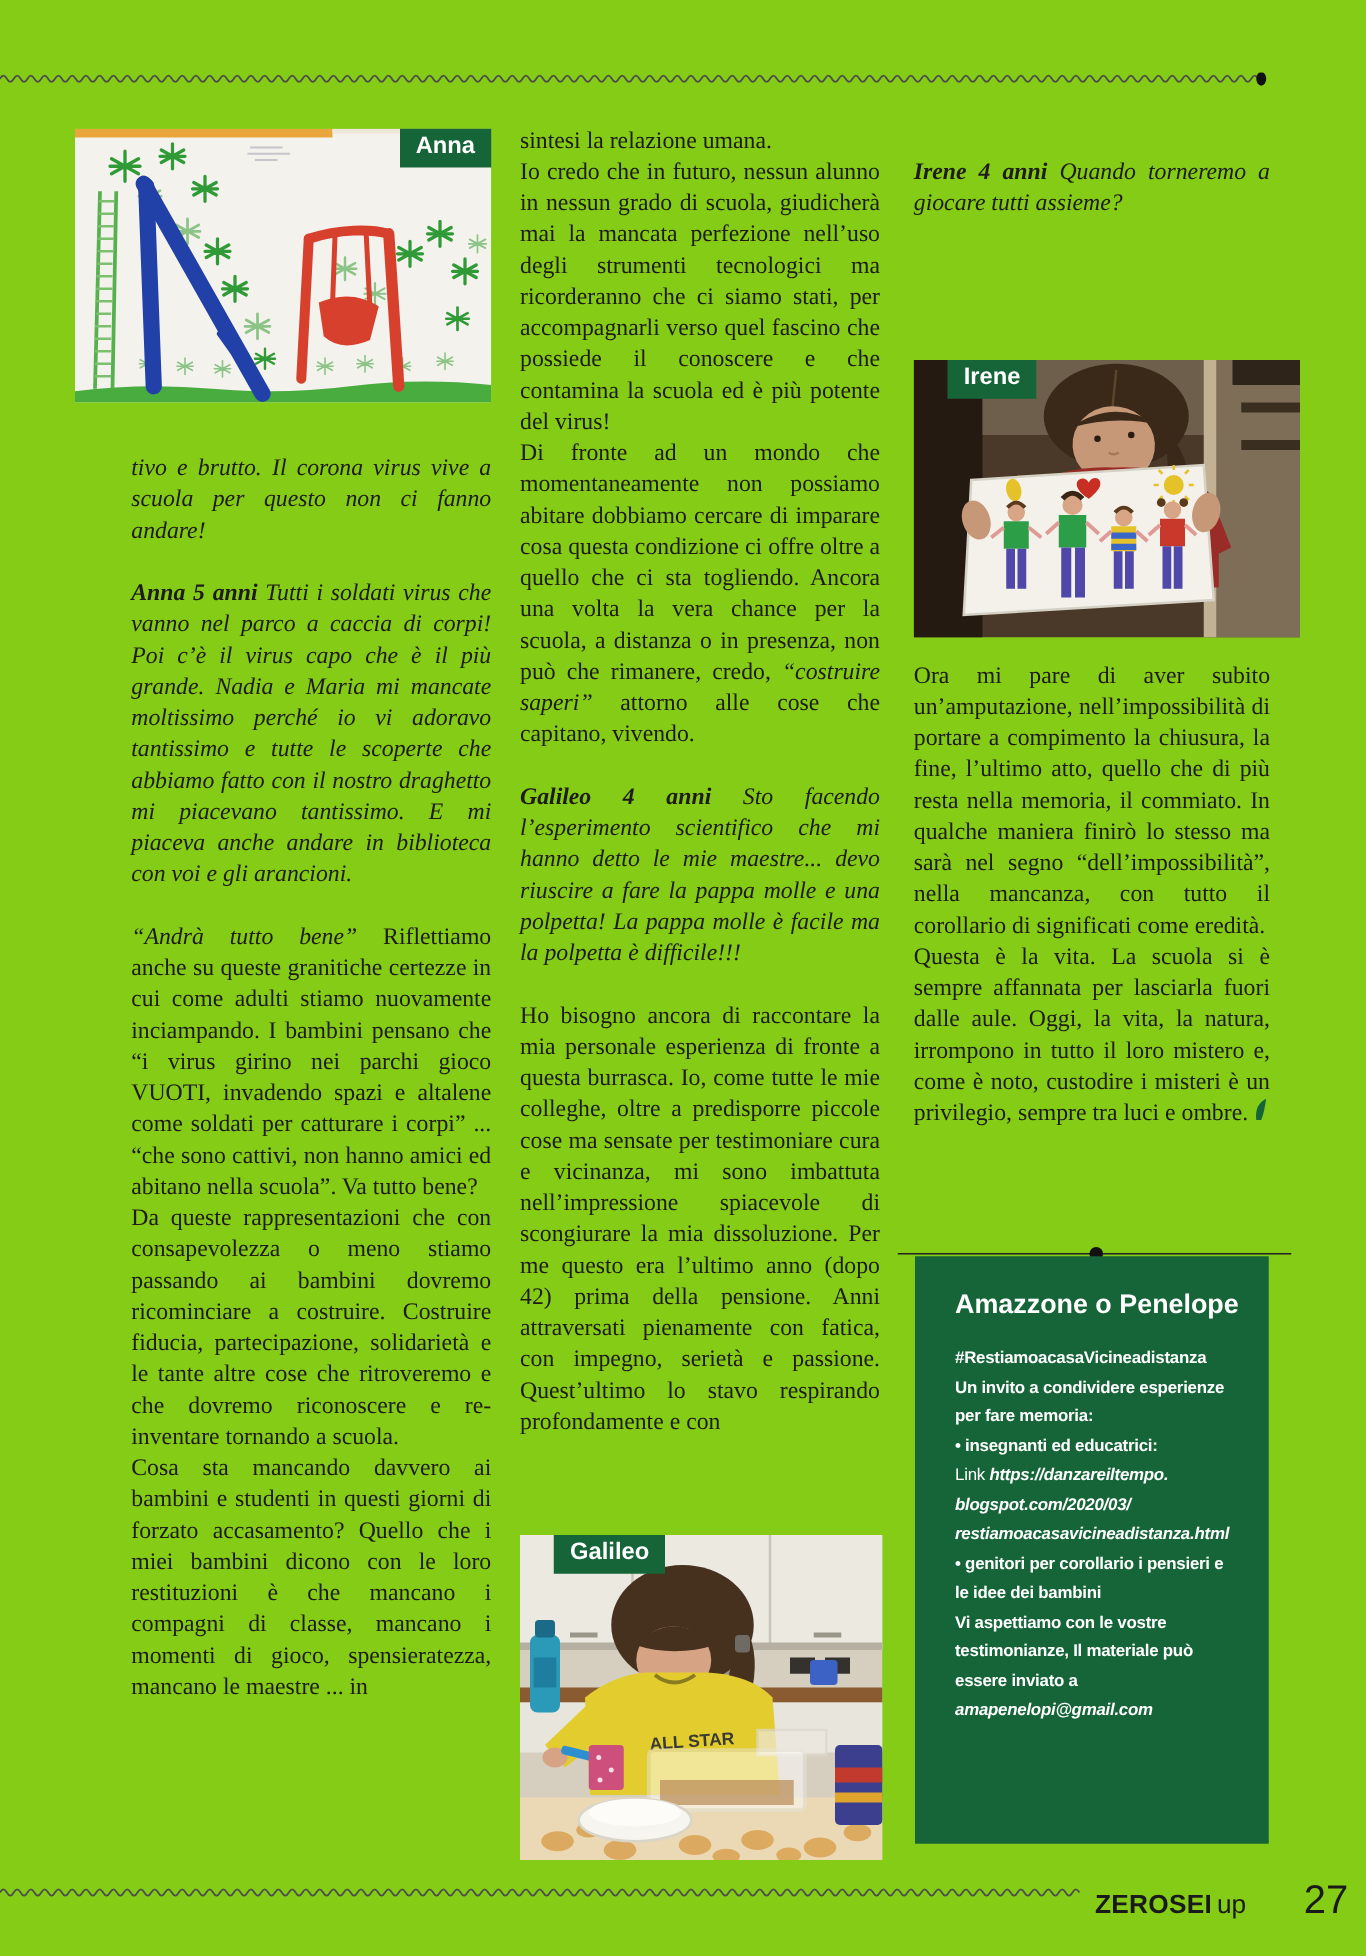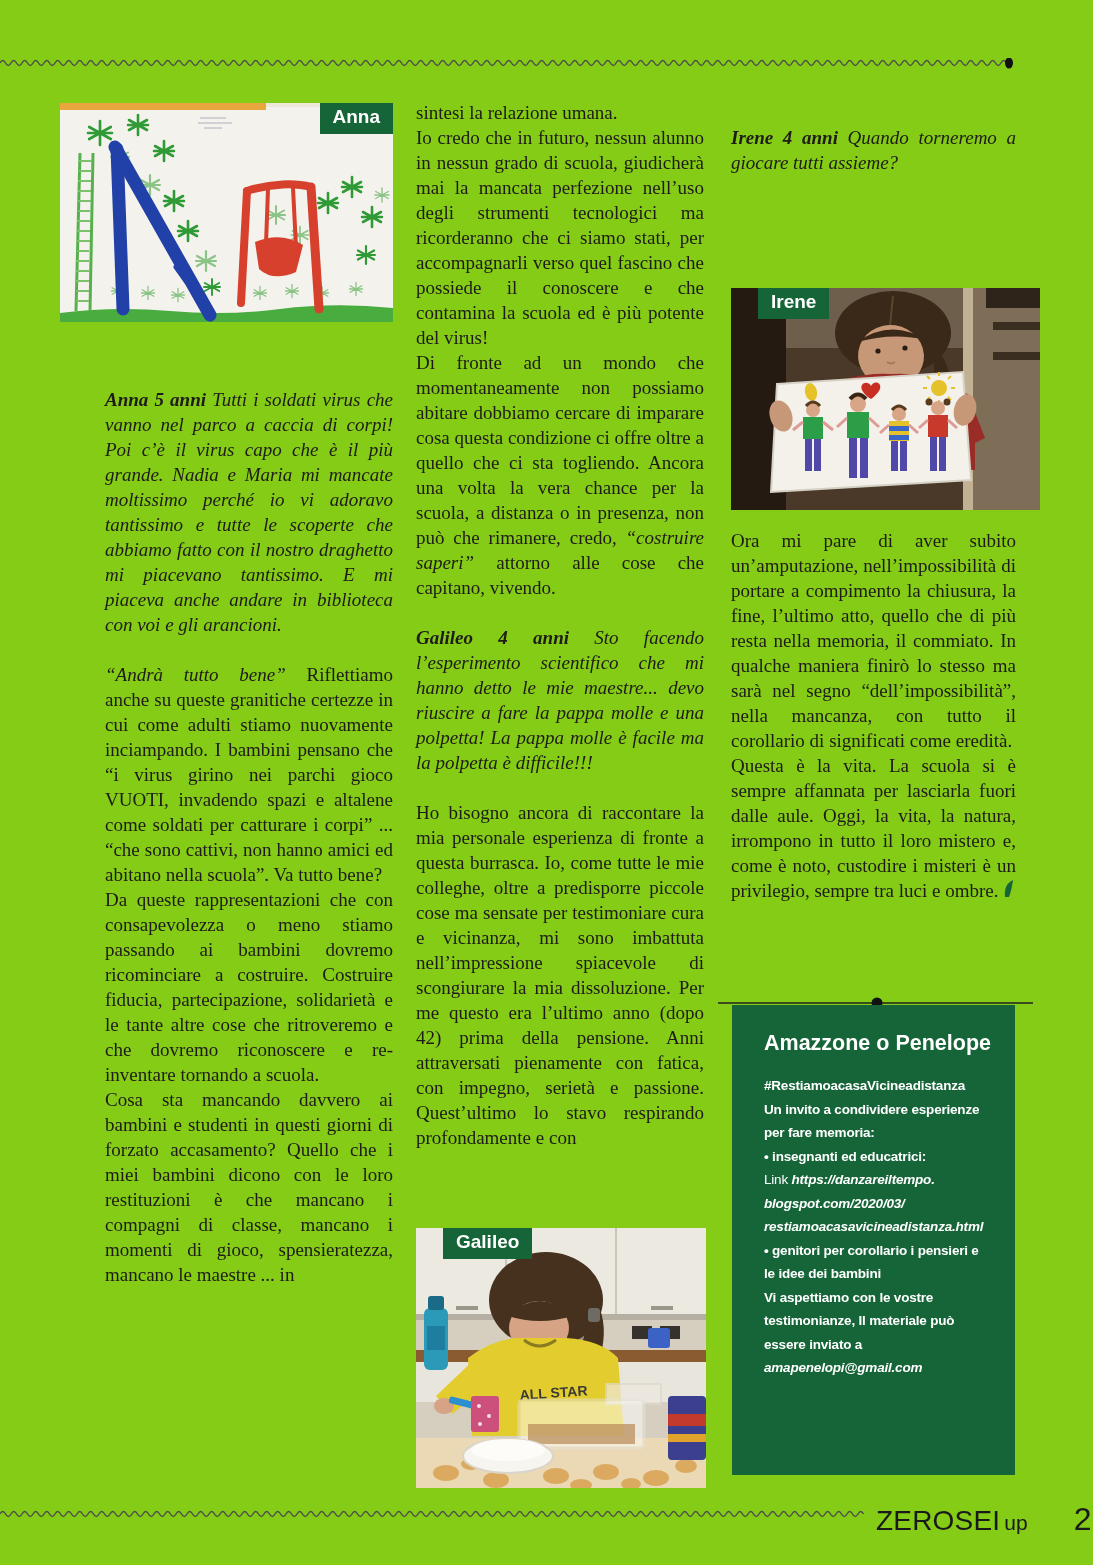--- a/index.html
+++ b/index.html
@@ -22,21 +22,21 @@
   .label-left{left:0;margin-left:27px;}
   .gbox{position:absolute;left:732px;top:1005px;width:283px;height:470px;
       background:#166538;color:#fff;font-family:"Liberation Sans",sans-serif;
       box-sizing:border-box;padding:26px 16px 0 32px;}
   .gbox-title{font-weight:bold;font-size:21.5px;margin:0 0 18px 0;}
   .gbox-line{font-weight:bold;font-size:13.5px;line-height:23.5px;letter-spacing:-0.2px;}
   .gbox-line.it{font-style:italic;}
   .divider{position:absolute;left:718px;top:997px;}
   .footer{position:absolute;left:876px;top:1501px;display:flex;align-items:baseline;
       font-family:"Liberation Sans",sans-serif;color:#1a1a1a;}
-  .footer .brand{font-weight:normal;font-size:28px;letter-spacing:0.2px;}
+  .footer .brand{font-weight:bold;font-size:21px;letter-spacing:0.2px;}
   .footer .suffix{font-size:21px;margin-left:4px;}
   .footer .pagenum{font-size:32px;margin-left:46px;}
   .endmark{display:inline-block;vertical-align:baseline;margin-left:4px;}
 </style>
 </head>
 <body>
 
 <div class="page">
 
   <svg class="wave" style="top:58px" width="1020" height="16">
@@ -102,20 +102,21 @@
           <path d="M208,86 L206,141" stroke-width="4"></path>
           <path d="M233,85 L236,144" stroke-width="4"></path>
         </g>
         <path d="M195,139 Q221,128 243,142 L236,169 Q213,179 199,166 Z" fill="#d6402c"></path>
       </g>
     </svg>
     <div class="photo-label label-right">Anna</div>
   </div>
 
   <div class="col" style="left:105px;top:362px;width:288px">
+    <p class="para"><span class="s-i">tivo e brutto. Il corona virus vive a scuola per questo non ci fanno andare!</span></p>
     <p class="para gap"><span class="s-bi">Anna 5 anni </span><span class="s-i">Tutti i soldati virus che vanno nel parco a caccia di corpi! Poi c’è il virus capo che è il più grande. Nadia e Maria mi mancate moltissimo perché io vi adoravo tantissimo e tutte le scoperte che abbiamo fatto con il nostro draghetto mi piacevano tantissimo. E mi piaceva anche andare in biblioteca con voi e gli arancioni.</span></p>
     <p class="para gap"><span class="s-i">“Andrà tutto bene”</span><span> Riflettiamo anche su queste granitiche certezze in cui come adulti stiamo nuovamente inciampando. I bambini pensano che “i virus girino nei parchi gioco VUOTI, invadendo spazi e altalene come soldati per catturare i corpi” ... “che sono cattivi, non hanno amici ed abitano nella scuola”. Va tutto bene?</span></p>
     <p class="para"><span>Da queste rappresentazioni che con consapevolezza o meno stiamo passando ai bambini dovremo ricominciare a costruire. Costruire fiducia, partecipazione, solidarietà e le tante altre cose che ritroveremo e che dovremo riconoscere e re-inventare tornando a scuola.</span></p>
     <p class="para"><span>Cosa sta mancando davvero ai bambini e studenti in questi giorni di forzato accasamento? Quello che i miei bambini dicono con le loro restituzioni è che mancano i compagni di classe, mancano i momenti di gioco, spensieratezza, mancano le maestre ... in</span></p>
   </div>
 
   <div class="col" style="left:416px;top:100px;width:288px">
     <p class="para"><span>sintesi la relazione umana.</span></p>
     <p class="para"><span>Io credo che in futuro, nessun alunno in nessun grado di scuola, giudicherà mai la mancata perfezione nell’uso degli strumenti tecnologici ma ricorderanno che ci siamo stati, per accompagnarli verso quel fascino che possiede il conoscere e che contamina la scuola ed è più potente del virus!</span></p>
     <p class="para"><span>Di fronte ad un mondo che momentaneamente non possiamo abitare dobbiamo cercare di imparare cosa questa condizione ci offre oltre a quello che ci sta togliendo. Ancora una volta la vera chance per la scuola, a distanza o in presenza, non può che rimanere, credo, </span><span class="s-i">“costruire saperi”</span><span> attorno alle cose che capitano, vivendo.</span></p>

